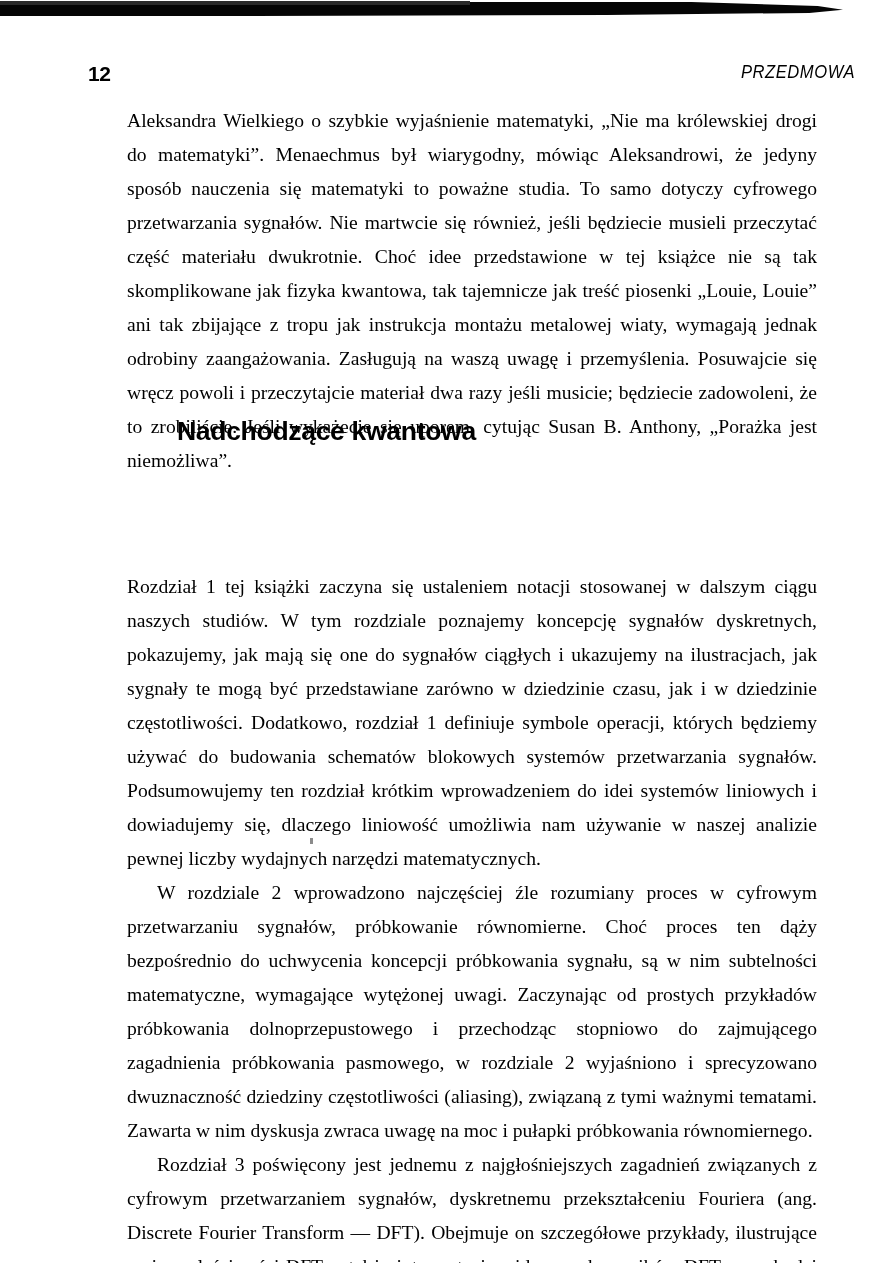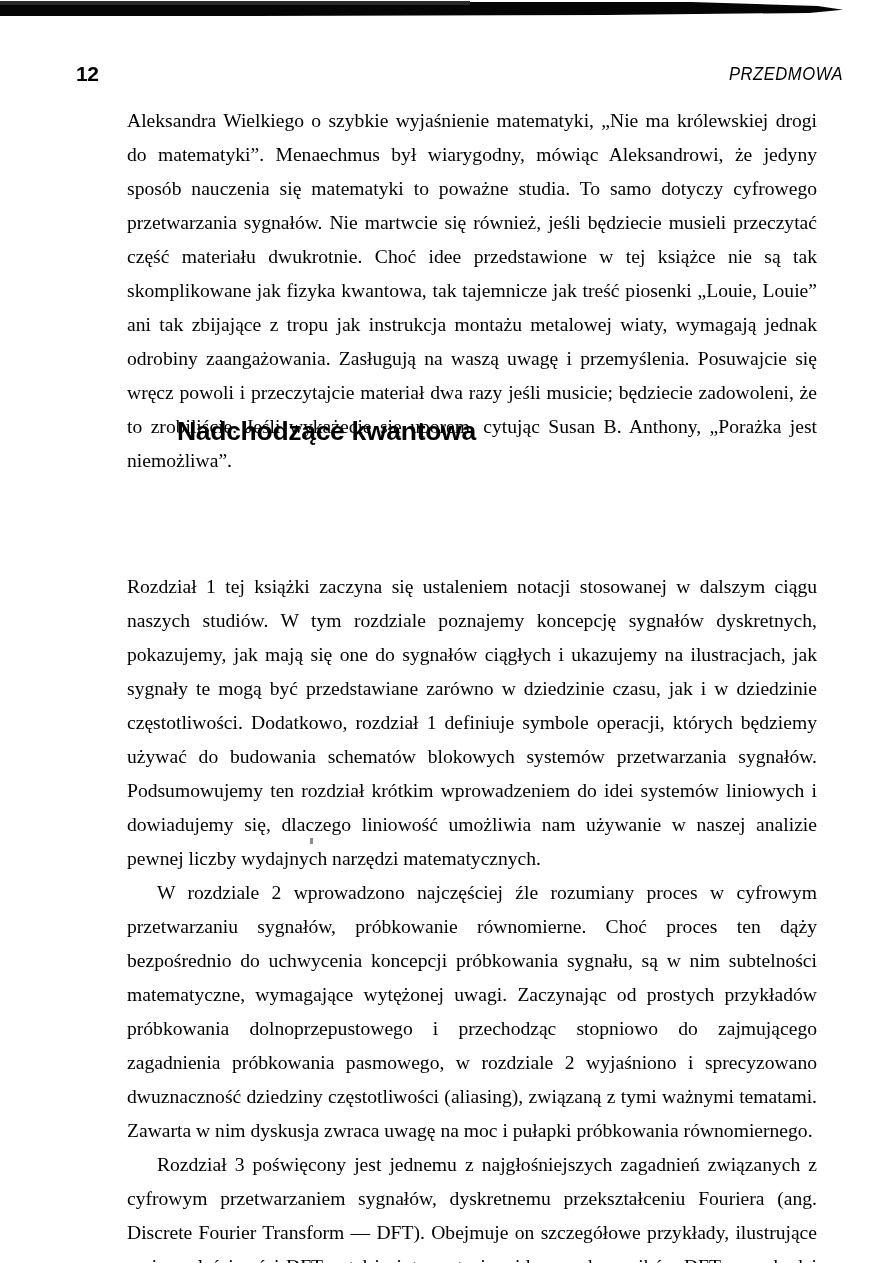--- a/index.html
+++ b/index.html
@@ -32,25 +32,25 @@
     left: 0;
     top: 1px;
     width: 470px;
     height: 4px;
     background: #2a2a2a;
   }
 
   
   .running-head {
     position: absolute;
-    left: 76px;
+    left: 88px;
     top: 62px;
     width: 772px;
     display: flex;
-    align-items: center;
+    align-items: flex-start;
     justify-content: space-between;
   }
   .folio {
     font-family: "Liberation Sans", "DejaVu Sans", sans-serif;
     font-weight: bold;
     font-size: 21px;
     letter-spacing: -0.5px;
   }
   .head-title {
     font-family: "Liberation Sans", "DejaVu Sans", sans-serif;

